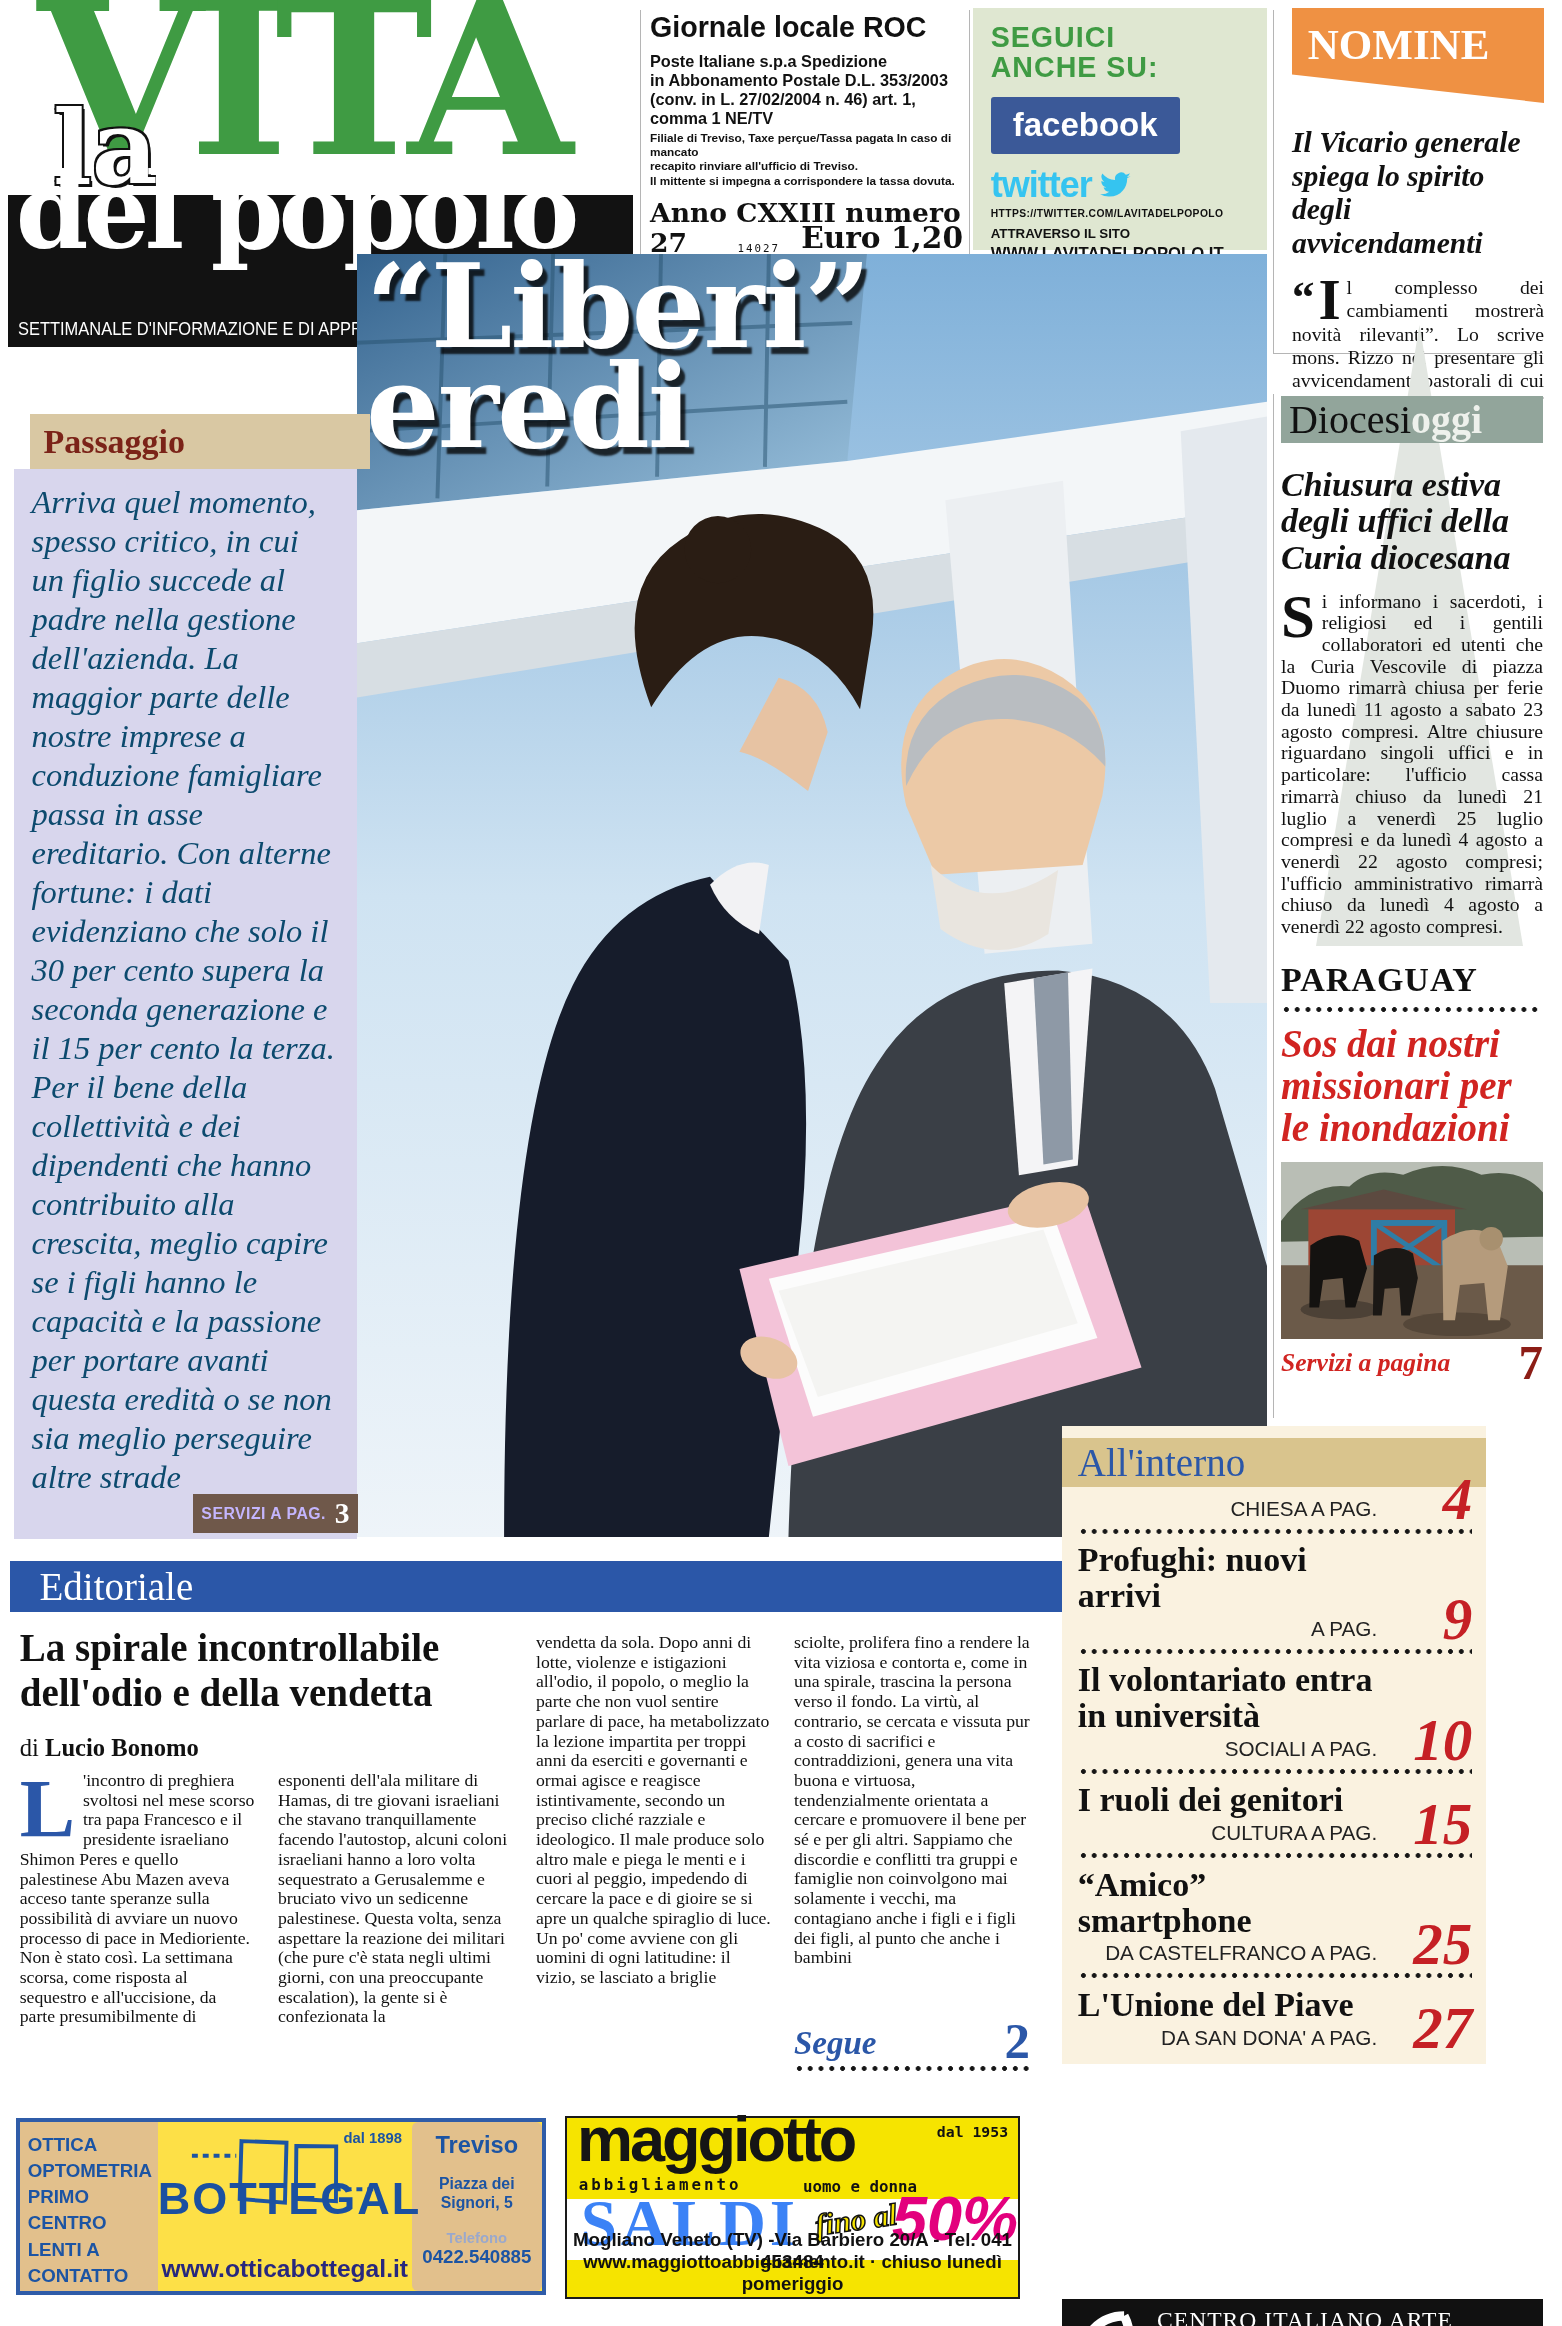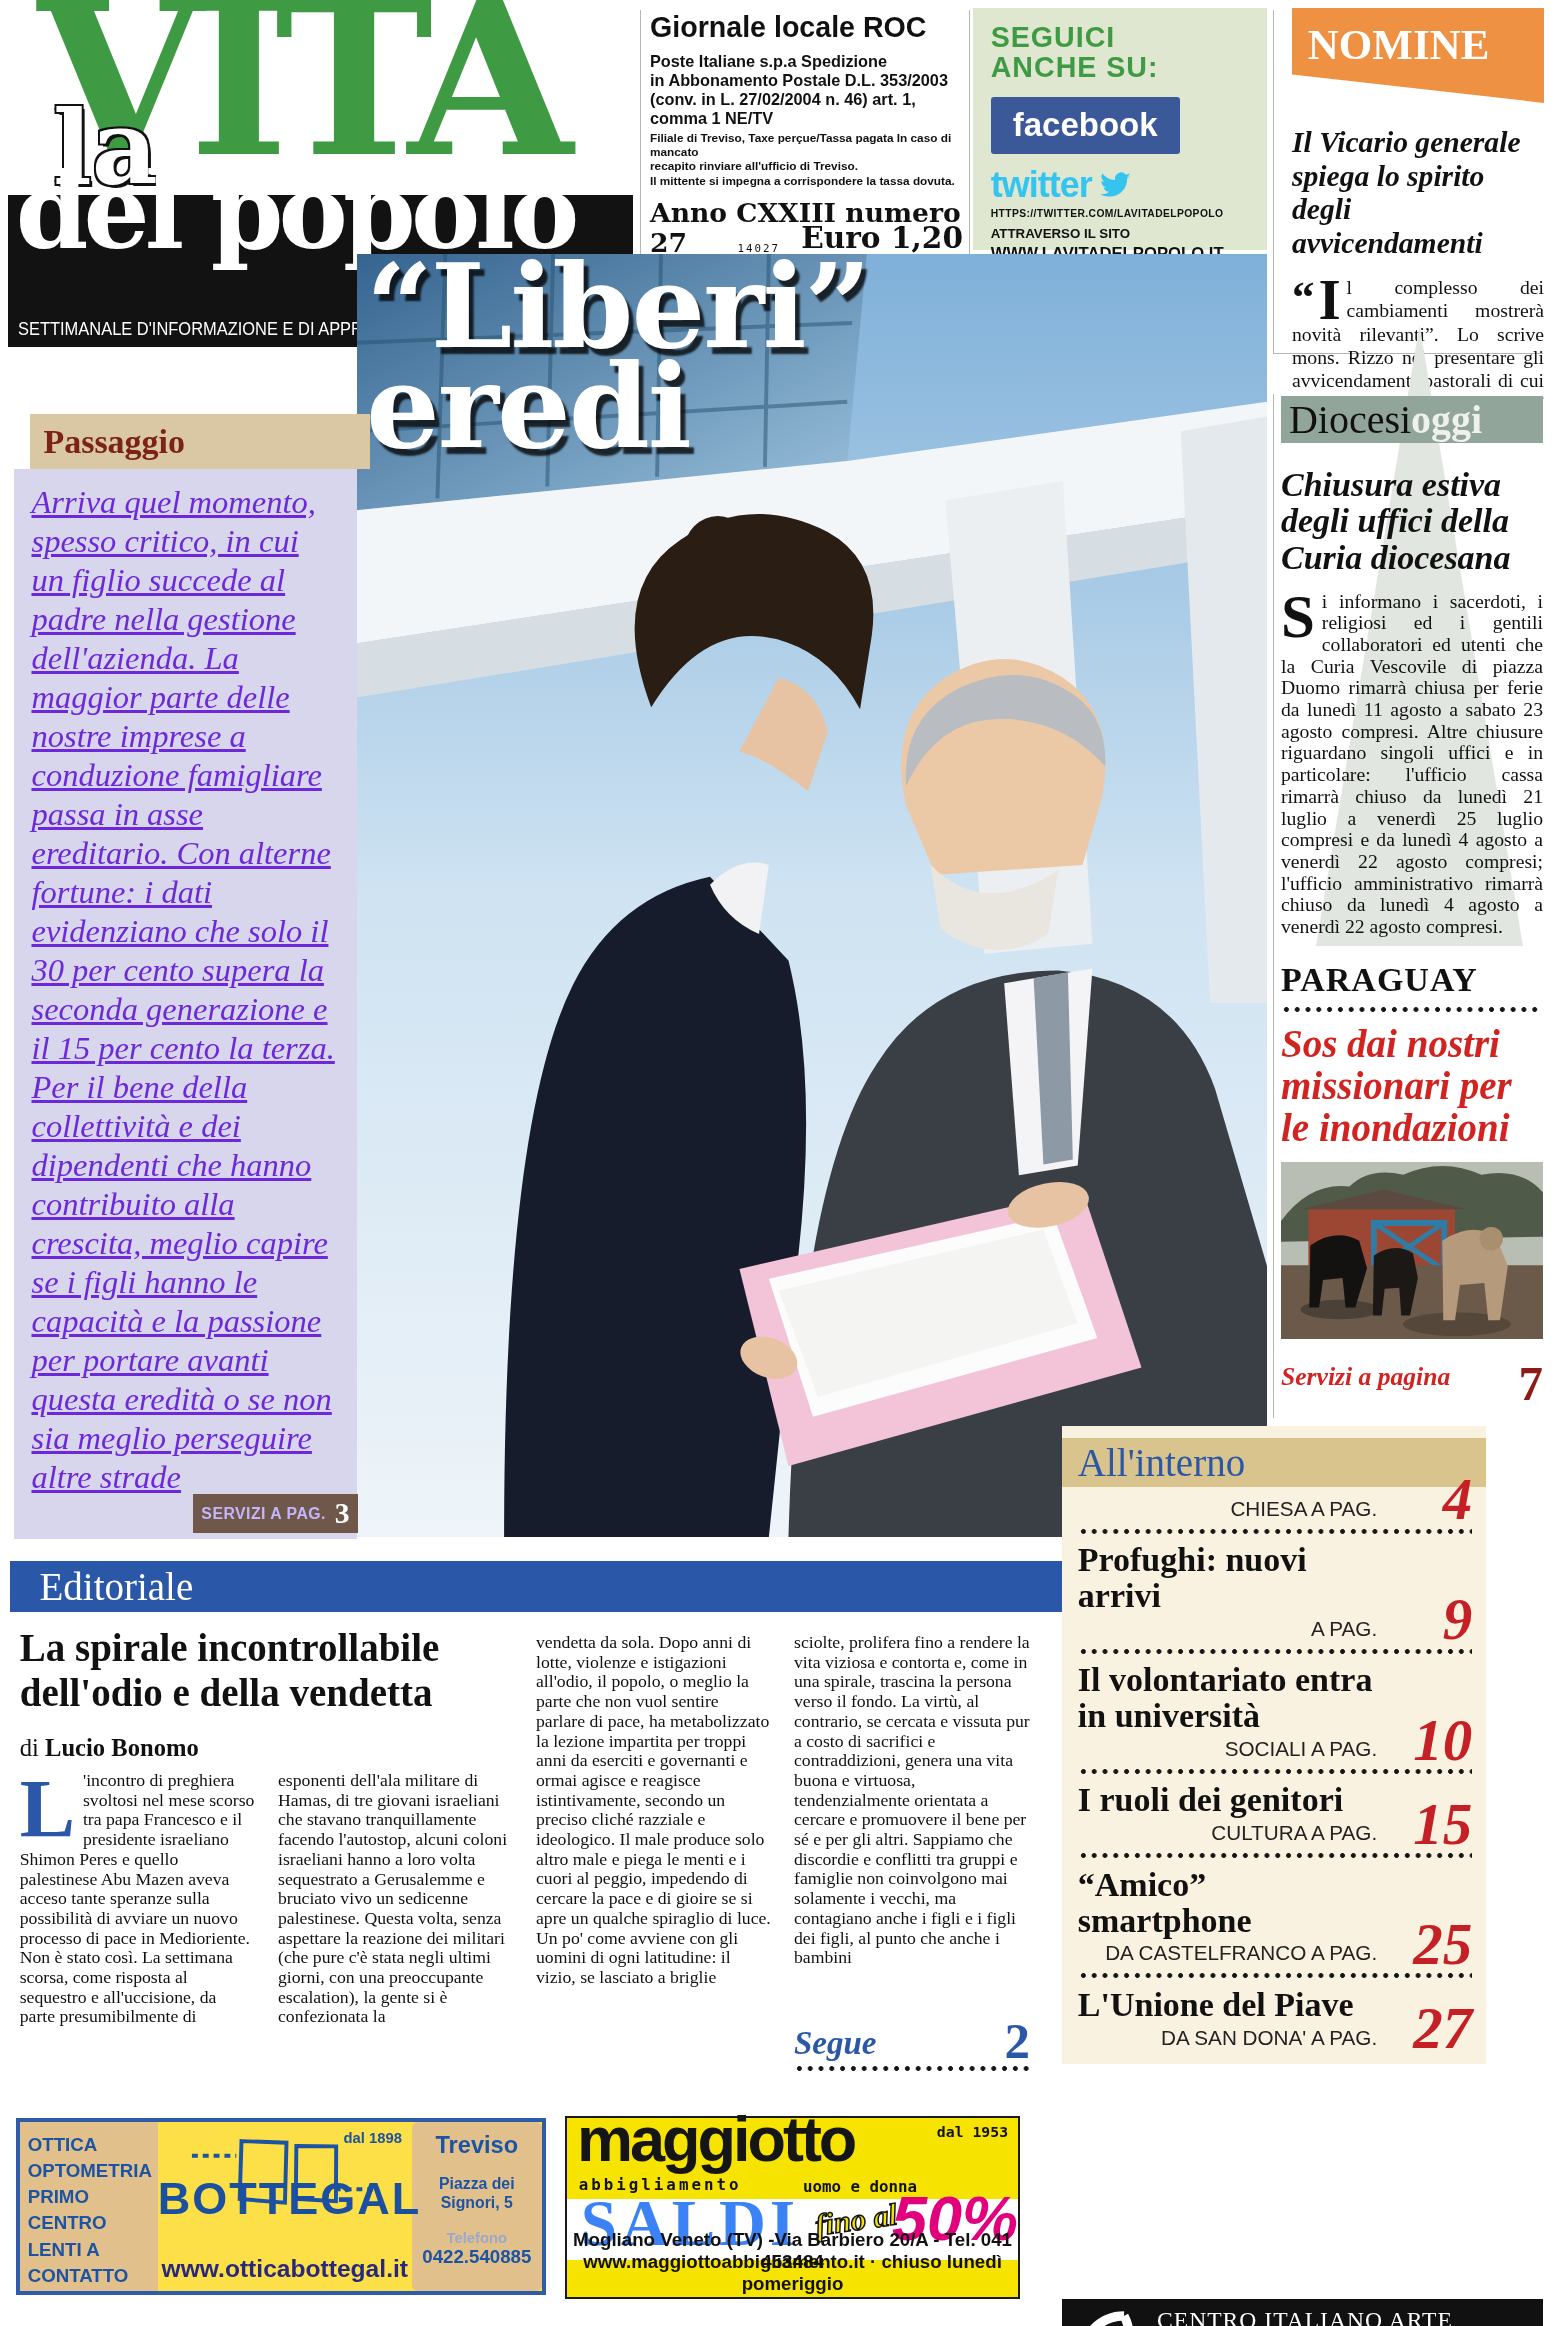--- a/index.html
+++ b/index.html
@@ -45,35 +45,35 @@
   .nom-banner{width:252px;height:95px;background:#ef9143;clip-path:polygon(0 0,100% 0,100% 100%,0 70%);}
   .nom-tag{position:absolute;left:15.8px;top:11.8px;font:900 43px "Liberation Serif",serif;color:#fff;}
   .nom-title{margin-top:23.6px;font:900 italic 29.6px/1.13 "Liberation Serif",serif;}
   .nom-body{margin-top:15.8px;font:19.7px/1.18 "Liberation Serif",serif;text-align:justify;}
   .nom-quote{float:left;font:900 45px/0.7 "Liberation Serif",serif;margin:5.9px 3.9px 0 0;}
   .nom-drop{float:left;font:900 57px/43px "Liberation Serif",serif;margin:2px 5.9px 0 0;}
   .nom-ref{font-style:italic;}
   
   .kicker{background:#d9c8a3;font:900 34px/55px "Liberation Serif",serif;color:#7b2318;padding-left:13.8px;}
   .standfirst{background:#d8d6ed;padding:13.8px 17.7px;box-sizing:border-box;
-              font:italic 32.5px/39px "Liberation Serif",serif;color:#6d28d9;text-decoration:underline;}
+              font:italic 32.5px/39px "Liberation Serif",serif;color:#0c4a6e;}
   .servizi3{background:#6f584a;display:flex;align-items:center;justify-content:center;gap:8.9px;}
   .servizi3 .lbl{font:600 15.8px "Liberation Sans",sans-serif;color:#c4b5fd;letter-spacing:0.5px;}
   .servizi3 .pg{font:900 29.6px "Liberation Serif",serif;color:#fff;}
   .headline{font:900 116px/100px "DejaVu Serif",serif;color:#fff;letter-spacing:-2px;
             text-shadow:4.9px 6.9px 2px rgba(5,5,5,.8);}
   
   .d-band{height:47px;background:#92a59b;padding-left:7.9px;font:40px/47px "Liberation Serif",serif;}
   .d-band .w{color:#eef1ec;font-weight:700;}
   .d-title{margin-top:23.6px;font:900 italic 34px/1.08 "Liberation Serif",serif;}
   .d-body{margin-top:13.8px;font:19.7px/21.7px "Liberation Serif",serif;text-align:justify;}
   .d-drop{float:left;font:900 61px/45px "Liberation Serif",serif;margin:3.9px 6.9px 0 0;}
   .p-kick{margin-top:23.6px;font:900 34px "Liberation Serif",serif;letter-spacing:1px;}
   .p-title{margin-top:8.9px;font:900 italic 39px/1.07 "Liberation Serif",serif;color:#d12421;}
-  .p-serv{margin-top:23px;display:flex;align-items:flex-start;justify-content:space-between;}
+  .p-serv{margin-top:2px;display:flex;align-items:center;justify-content:space-between;}
   .p-serv .lbl{font:900 italic 25.6px "Liberation Serif",serif;color:#d12421;}
   .p-serv .pg{font:900 49px/0.9 "Liberation Serif",serif;color:#8c1d16;}
   .tri{clip-path:polygon(50% 0,100% 100%,0 100%);background:#e2e6e1;}
   
   .interno{background:#faf2e0;box-sizing:border-box;overflow:hidden;}
   .int-band{height:49px;background:#d9c48d;margin-top:11.8px;
             font:39px/49px "Liberation Serif",serif;color:#2b57a8;padding-left:15.8px;}
   .int-items{padding:0 13.8px 0 15.8px;}
   .int-item{position:relative;padding:6.9px 95px 5.9px 0;}
   .int-title{font:900 34px/1.05 "Liberation Serif",serif;}

